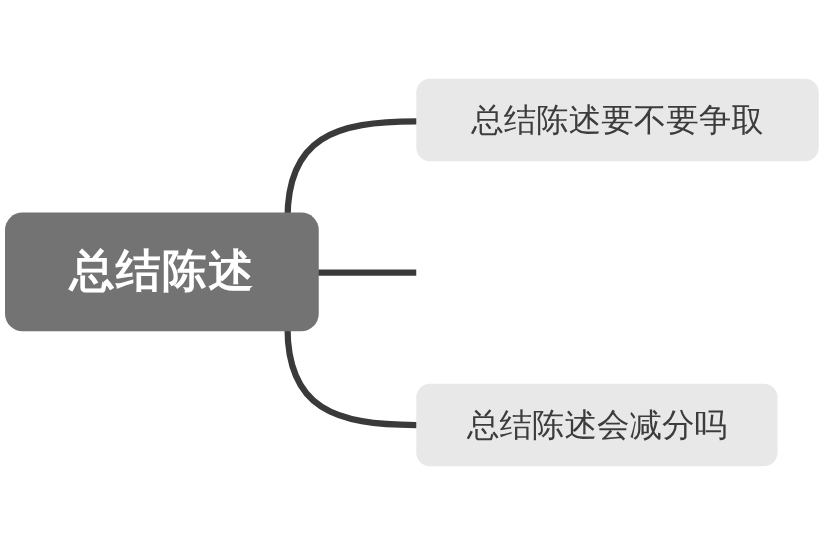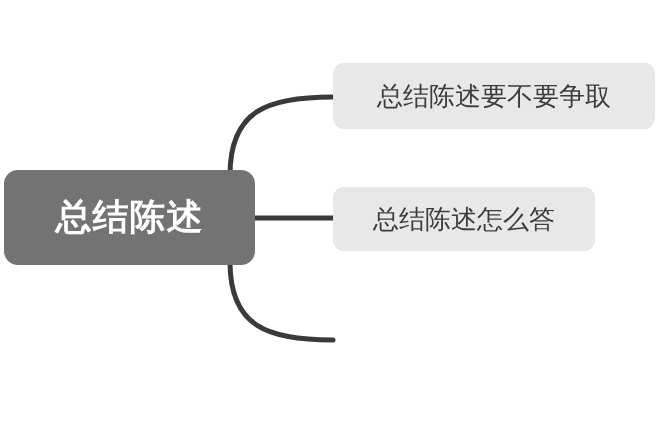--- a/index.html
+++ b/index.html
@@ -92,18 +92,18 @@
   </svg>
 
   <div class="node node-root">
     <span class="node-label">总结陈述</span>
   </div>
 
   <div class="node node-child node-child-0">
     <span class="node-label">总结陈述要不要争取</span>
   </div>
 
-  <div class="node node-child node-child-1">
-    <span class="node-label">总结陈述怎么答</span>
+
+  <div class="node node-child node-child-2">
+    <span class="node-label">总结陈述会减分吗</span>
   </div>
-
 
 </div>
 
 </body></html>

